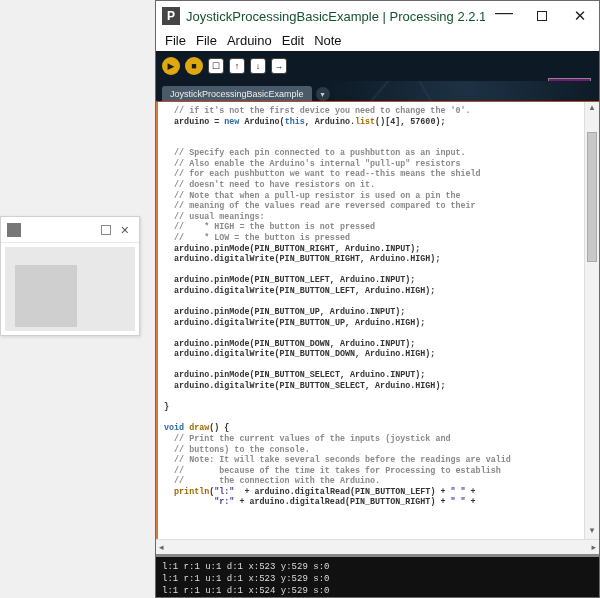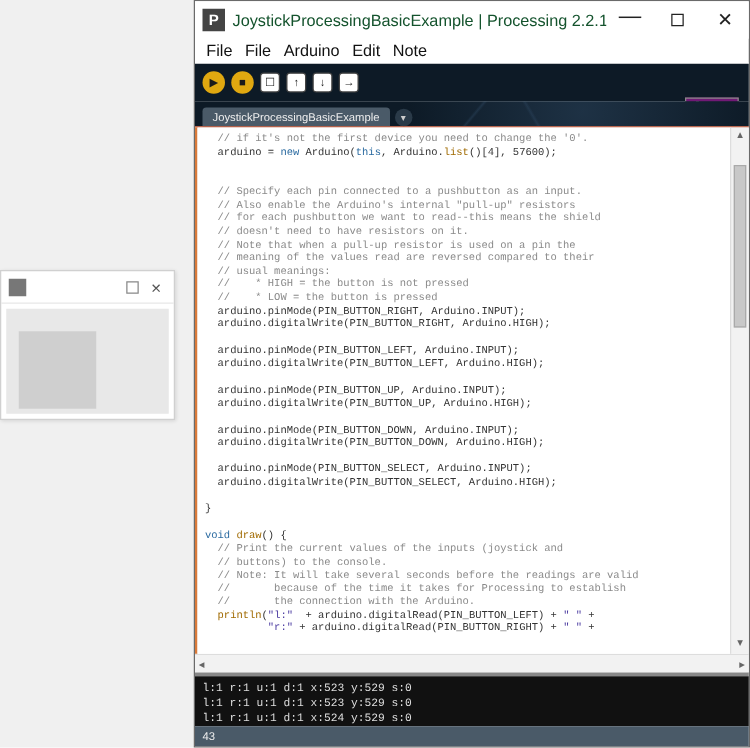--- a/index.html
+++ b/index.html
@@ -41,21 +41,21 @@
   .tabbar { height:20px; background:#0d1a26; display:flex; align-items:flex-end; padding-left:6px; position:relative;
             background-image: radial-gradient(circle at 70% 40%, rgba(80,120,160,.25) 0%, transparent 45%),
                                linear-gradient(130deg, transparent 50%, rgba(80,120,160,.18) 50.5%, transparent 51%),
                                linear-gradient(60deg, transparent 60%, rgba(80,120,160,.15) 60.5%, transparent 61%); }
   .tab { background:#4a5a68; color:#eee; font-size:9px; padding:3px 8px 2px 8px; border-radius:3px 3px 0 0; margin-right:4px;}
   .tab-dd { width:14px;height:14px;border-radius:50%;background:#2a3a48;color:#ccc;font-size:8px;display:flex;align-items:center;justify-content:center;}
 
   
   .editor-wrap { flex:1; display:flex; position:relative; border-top:1px solid #b84a2a; min-height:0;}
   .orange-gutter { width:2px; background:#d97a3a; }
-  .editor { flex:1; background:#fff; font-family:"Consolas","Courier New",monospace; font-size:8.4px; line-height:1.26; color:#333; padding:4px 2px 4px 6px; overflow:hidden; white-space:pre; position:relative;}
+  .editor { flex:1; background:#fff; font-family:"Consolas","Courier New",monospace; font-size:8.4px; line-height:1.26; color:#333; padding:4px 2px 4px 6px; overflow:hidden; white-space:pre; position:relative;font-weight:bold;}
   .vscroll { width:15px; background:#f2f2f2; border-left:1px solid #ddd; position:relative;}
   .vscroll .thumb{ position:absolute; left:2px; right:2px; top:30px; height:130px; background:#c8c8c8; border:1px solid #aaa;}
   .vscroll .arr { position:absolute; left:0; right:0; height:14px; text-align:center; font-size:9px; color:#666;}
   .hscroll {height:15px;background:#f2f2f2;border-top:1px solid #ddd; display:flex; align-items:center; justify-content:space-between; padding:0 3px; font-size:9px;color:#666;}
 
   .c-comment { color:#8a8a8a; }
   .c-kw      { color:#2a6aa0; }
   .c-fnb     { color:#a06a00; }
   .c-str     { color:#4a3aa0; }
 
@@ -145,17 +145,14 @@
     <span>◂</span>
     <span>▸</span>
   </div>
 
   <div class="divider"></div>
 
   <div class="console" id="console">l:1 r:1 u:1 d:1 x:523 y:529 s:0
 l:1 r:1 u:1 d:1 x:523 y:529 s:0
 l:1 r:1 u:1 d:1 x:524 y:529 s:0</div>
 
-  <div class="statusbar">
-    <span>43</span>
-  </div>
 
 </div>
 
 </body></html>

